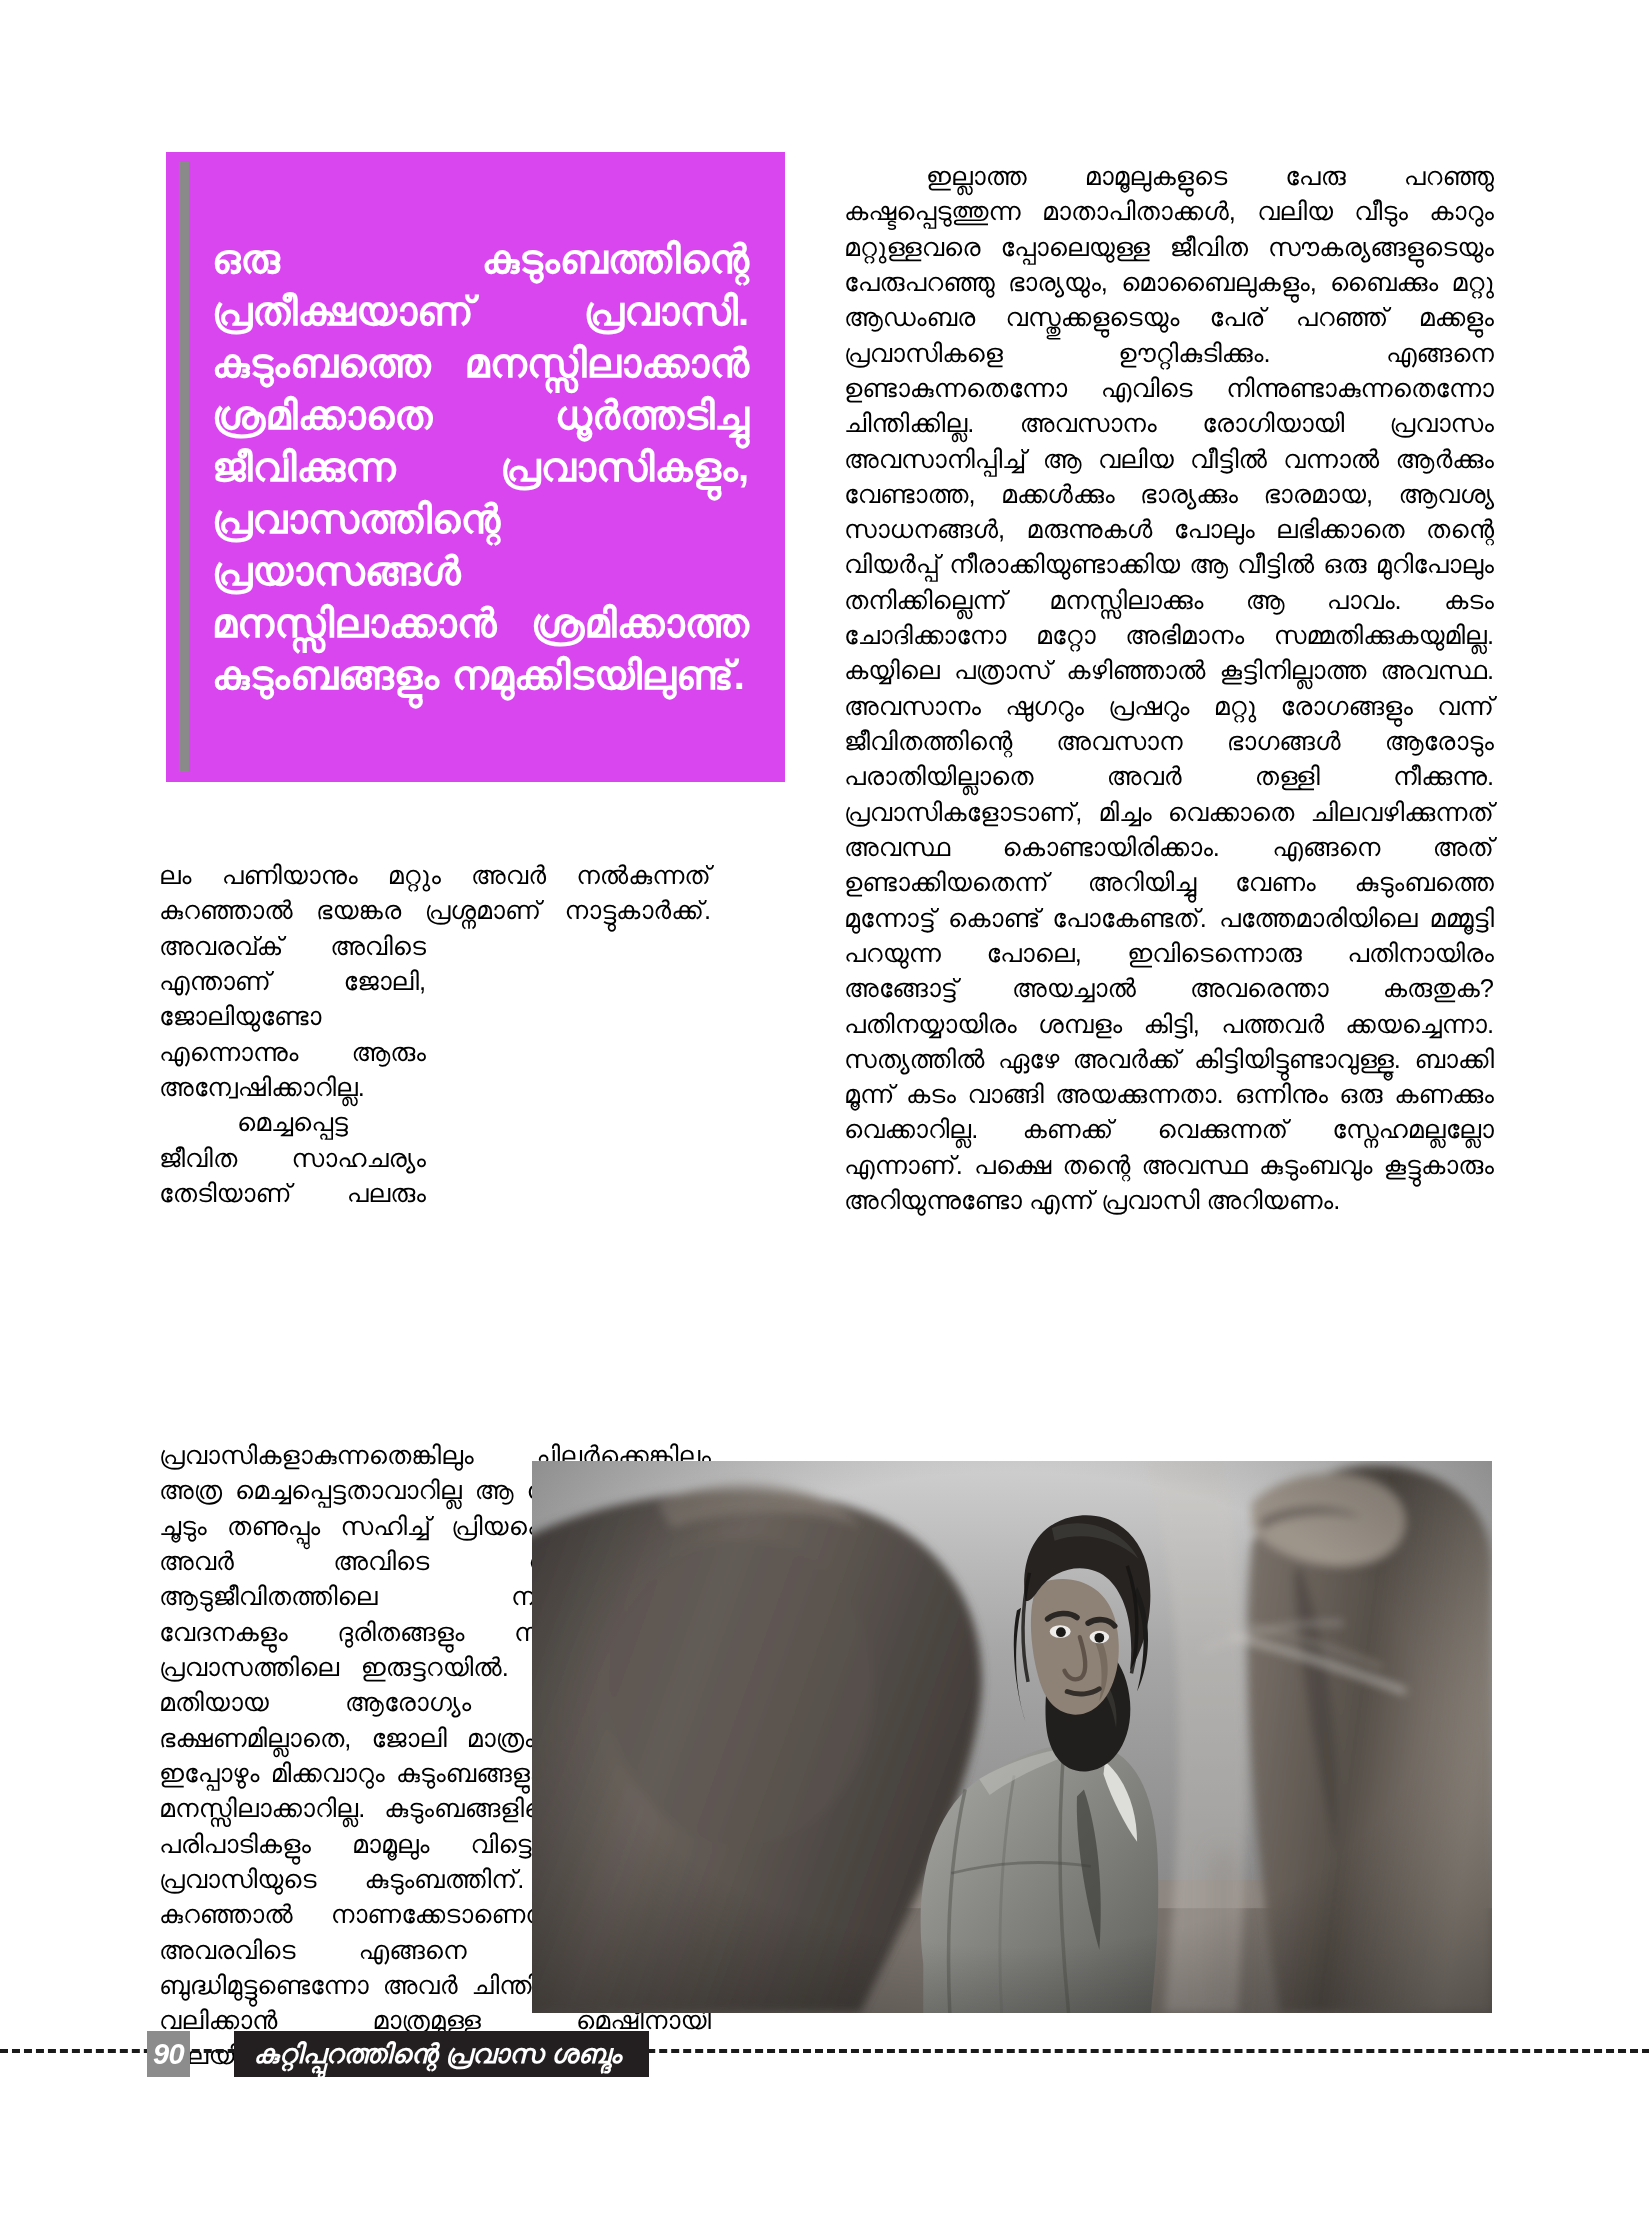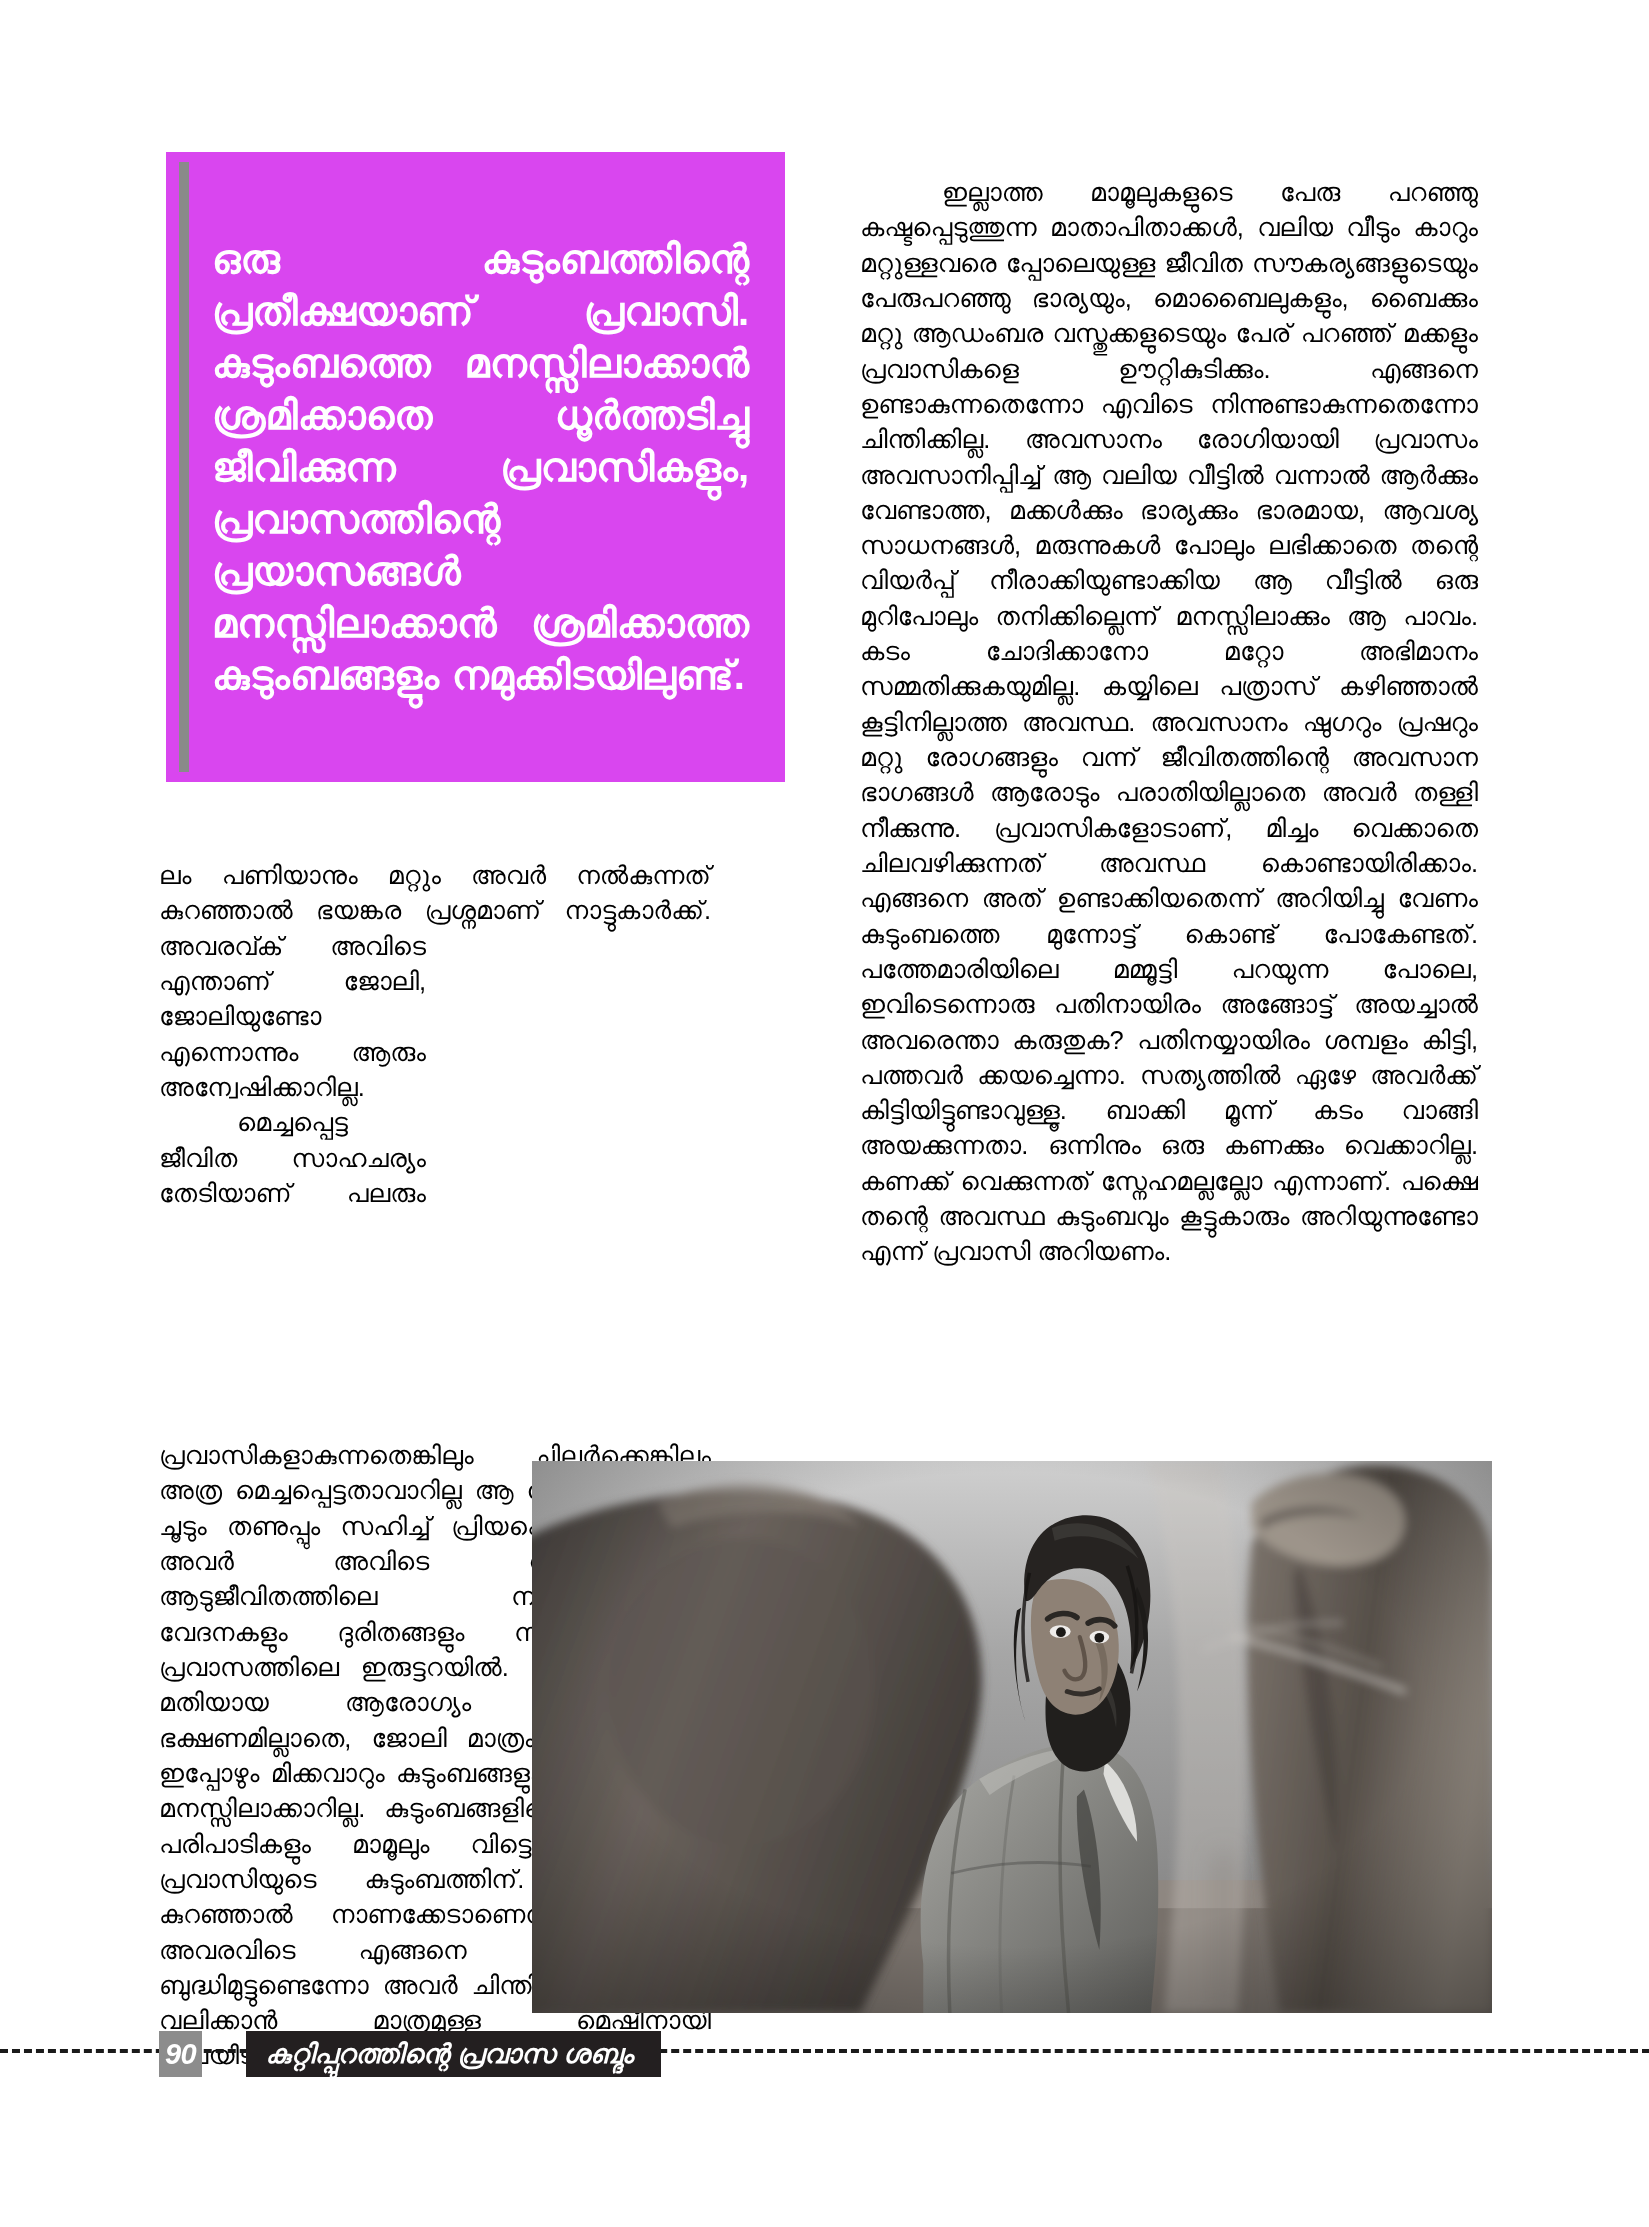--- a/index.html
+++ b/index.html
@@ -84,21 +84,21 @@
     position: absolute;
     left: 844px;
     top: 159px;
     width: 650px;
     font-size: 25.5px;
     line-height: 1.385;
     color: #000000;
     text-align: justify;
     text-align-last: left;
   }
-  .col-right p { margin: 16px; }
+  .col-right p { margin: 0; }
   .col-right p.indent { text-indent: 82px; }
 
   
   .photo {
     position: absolute;
     left: 532px;
     top: 1461px;
     width: 960px;
     height: 552px;
     overflow: hidden;
@@ -112,21 +112,21 @@
     left: 0;
     right: 0;
     top: 2049px;
     height: 0;
     border-top: 4.9px dashed #1a1a1a;
   }
 
   
   .footer {
     position: absolute;
-    left: 159px;
+    left: 147px;
     top: 2031px;
     height: 46px;
     display: flex;
     align-items: stretch;
   }
   .footer-page {
     background: #8c8c8c;
     color: #ffffff;
     width: 43px;
     display: flex;

